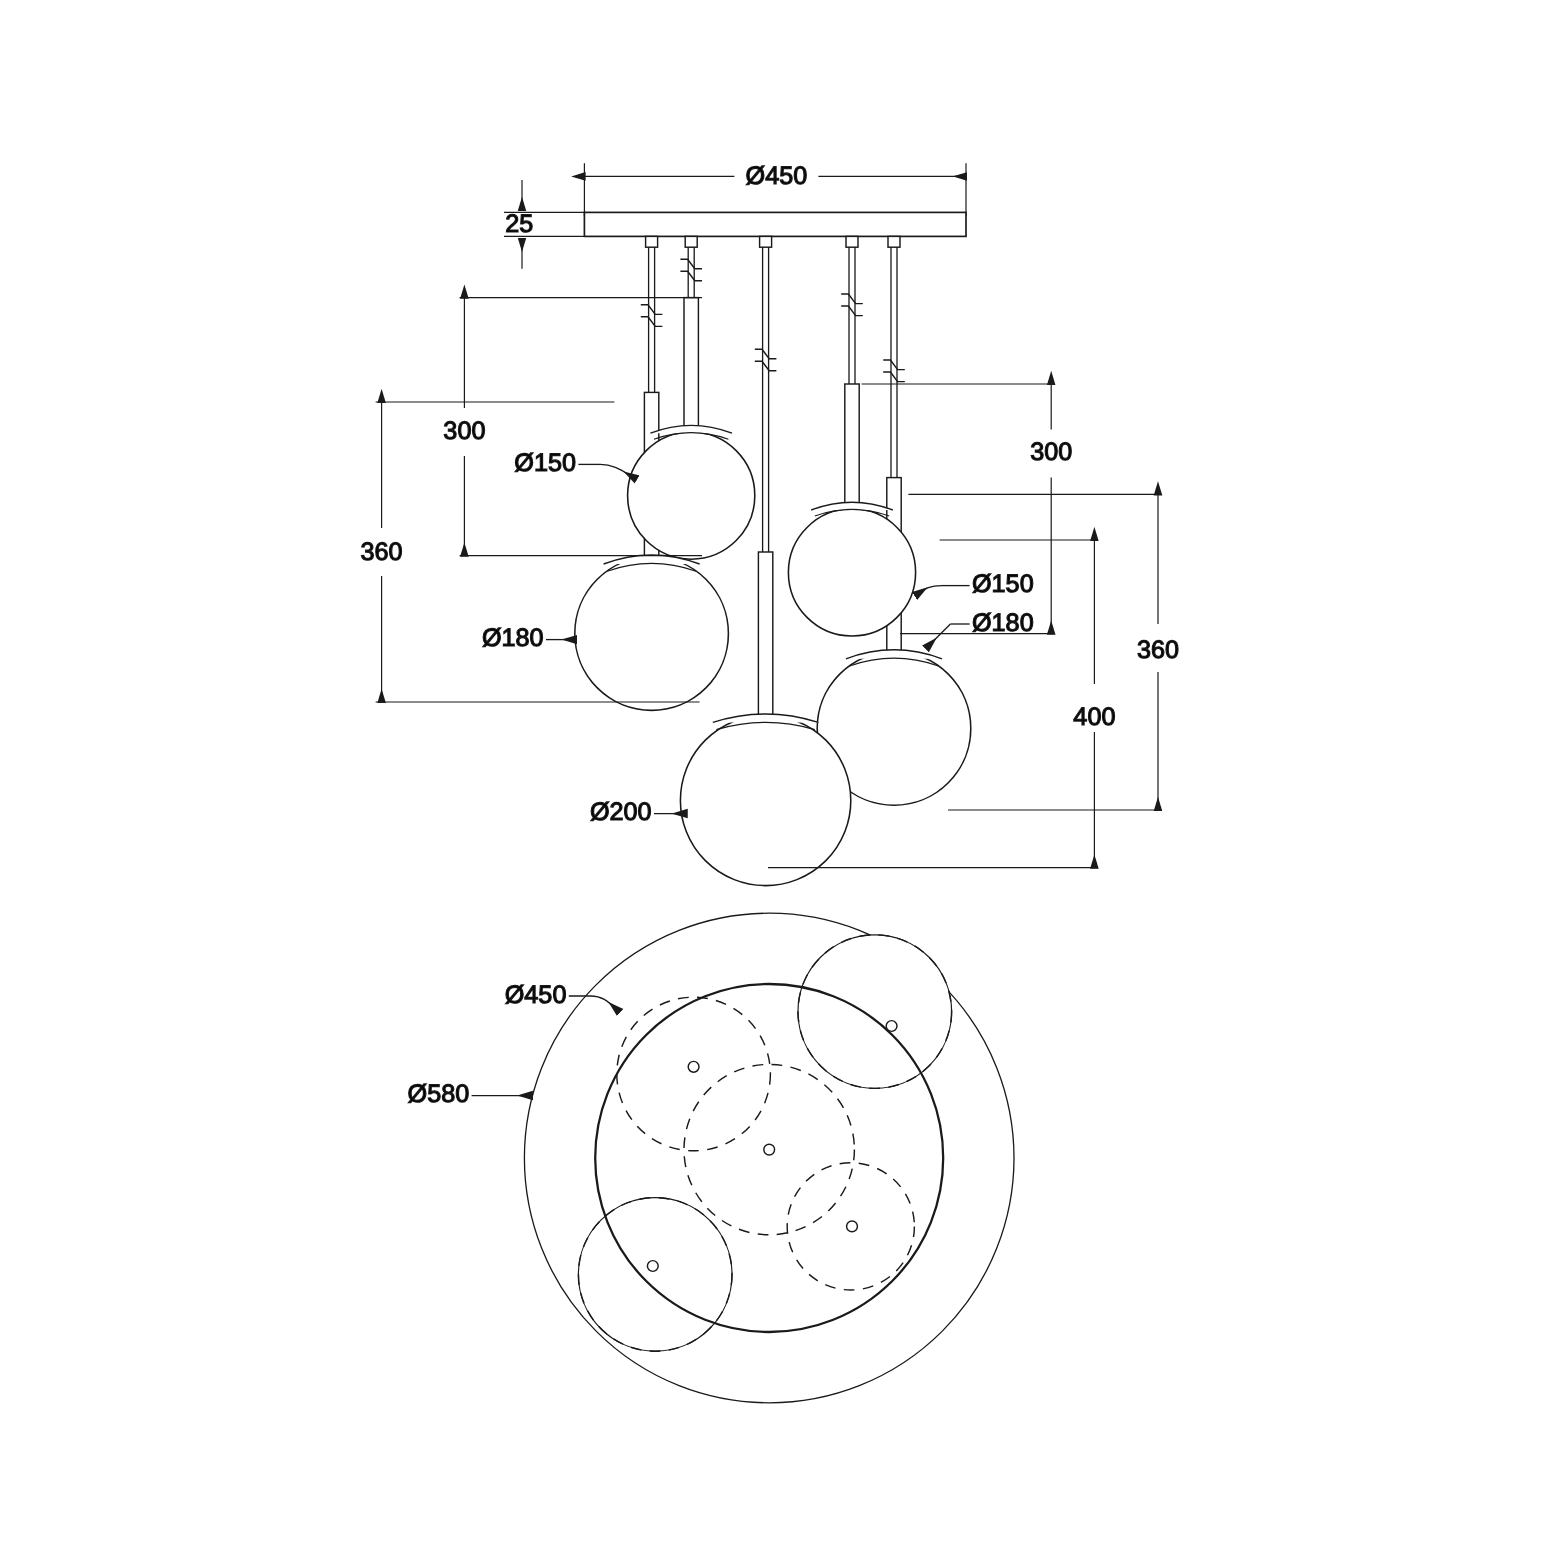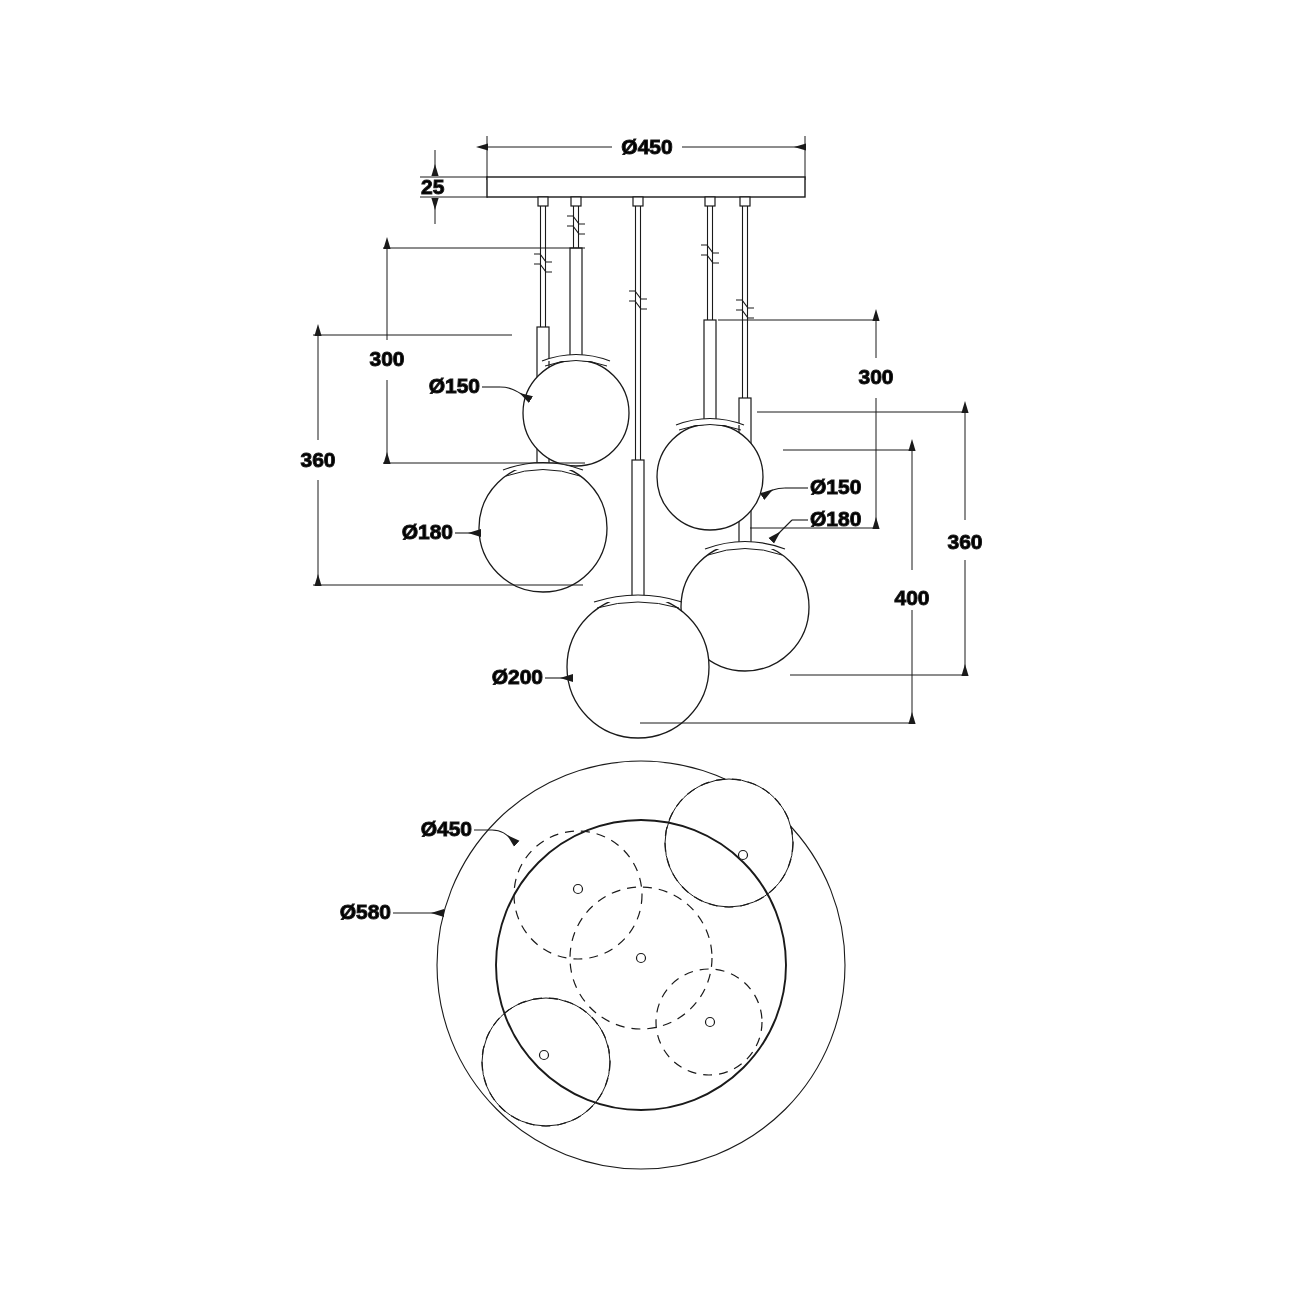--- a/index.html
+++ b/index.html
@@ -7,21 +7,20 @@
     padding: 0;
     background: #ffffff;
   }
   #sheet {
     position: relative;
     width: 1300px;
     height: 1268px;
     background: #ffffff;
     font-family: "Liberation Sans", sans-serif;
     overflow: hidden;
-    font-weight: bold;
   }
   #sheet svg {
     position: absolute;
     left: 0;
     top: 0;
   }
   .dim-text {
     font-family: "Liberation Sans", sans-serif;
     font-size: 21px;
     fill: #000000;

